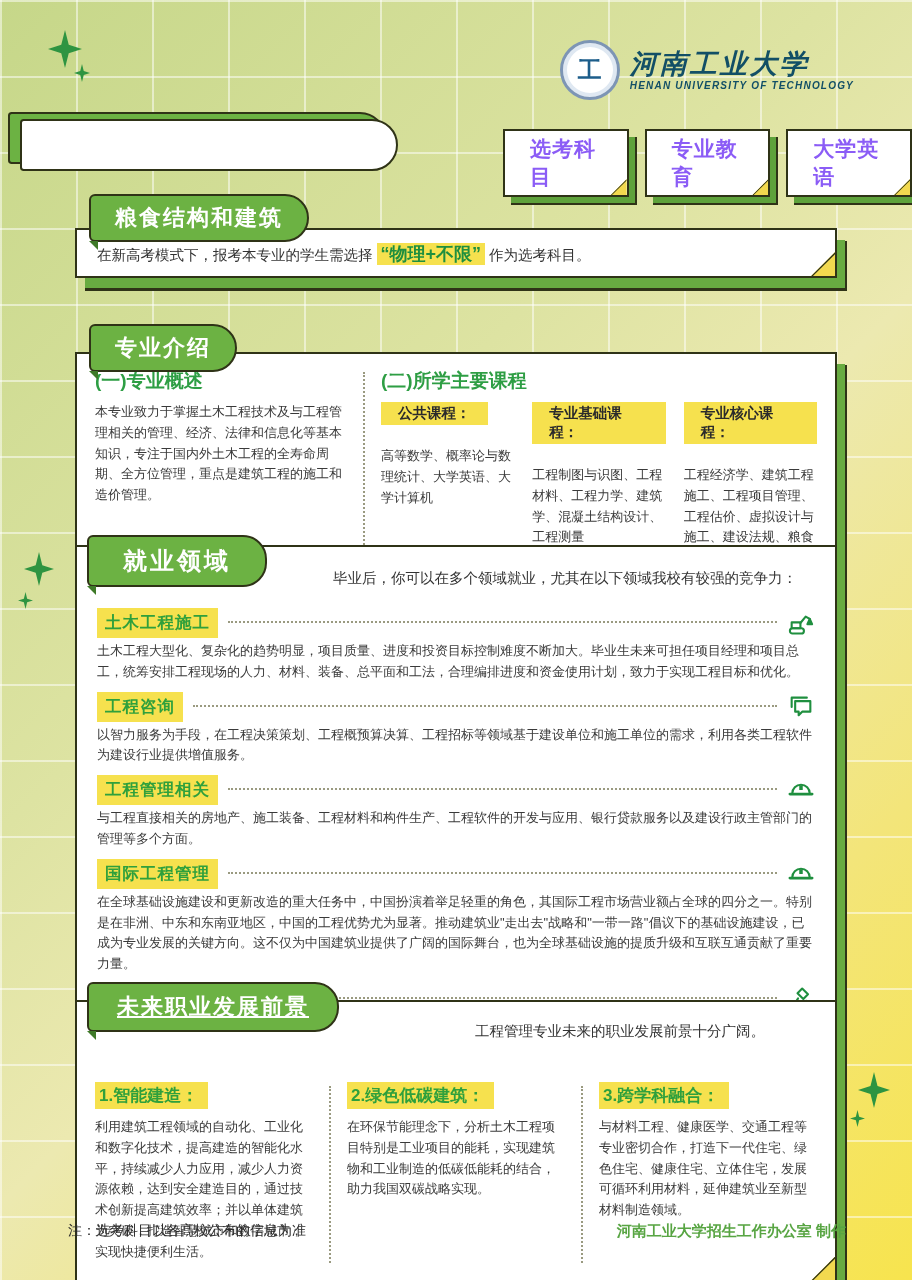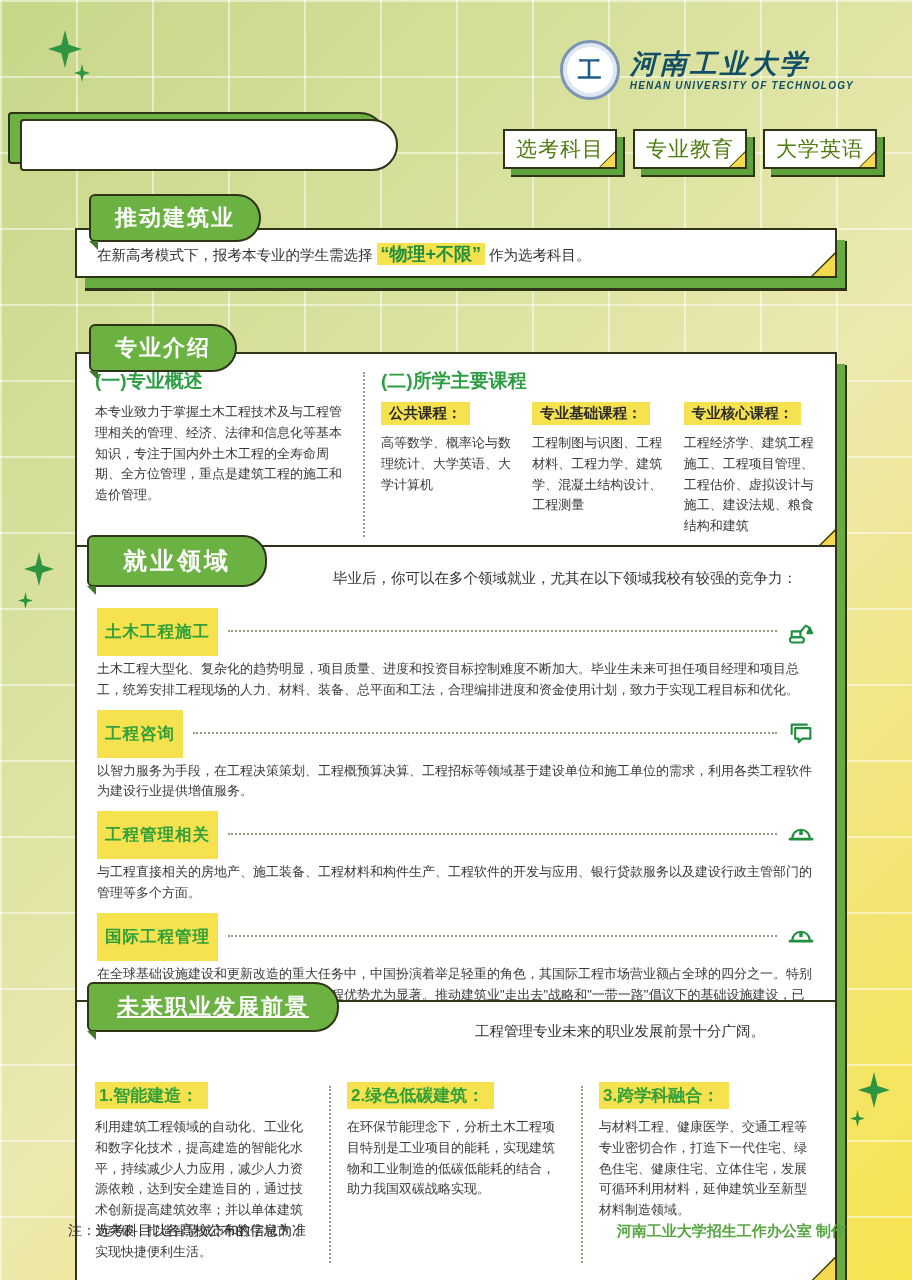--- a/index.html
+++ b/index.html
@@ -22,22 +22,22 @@
     font-family:"DejaVu Serif","Liberation Serif",serif;font-style:italic;}
   .logo-en{color:#124f66;font-size:10px;font-weight:bold;letter-spacing:1.2px;margin-top:2px;font-style:italic;}
   .title-banner{position:absolute;top:112px;left:8px;width:378px;height:52px;background:#6cb243;
     border:2px solid #2f3317;border-radius:4px 28px 28px 4px;display:flex;align-items:center;
     padding-left:56px;box-sizing:border-box;z-index:2;}
   .title-banner::before{content:"";position:absolute;inset:-2px;transform:translate(12px,7px);
     background:#fff;border:2px solid #2f3317;border-radius:4px 28px 28px 4px;z-index:-1;}
   .title-main{color:#fff;font-size:31px;font-weight:bold;letter-spacing:2px;}
   .title-suffix{color:#fff;font-size:24px;font-weight:bold;margin-left:2px;padding-top:6px;}
   .tabs{position:absolute;top:129px;left:503px;display:flex;gap:16px;z-index:2;}
-  .tab{position:relative;background:#fff;border:2px solid #2f3317;padding:4px 11px;
-    color:#4d7c0f;font-size:21px;font-weight:normal;letter-spacing:1px;
+  .tab{position:relative;background:#fff;border:2px solid #2f3317;padding:4px 25px;
+    color:#8b5cf6;font-size:21px;font-weight:bold;letter-spacing:1px;
     box-shadow:7px 7px 0 -1px #5ea23b,8px 8px 0 0 #2f3317;cursor:pointer;}
   .tab .fold{width:16px;height:16px;}
   
   .card{position:absolute;left:75px;width:762px;background:#fff;border:2px solid #2f3317;
     box-sizing:border-box;box-shadow:9px 11px 0 -1px #68ab41,10px 13px 0 0 #2f3317;}
   .fold{position:absolute;right:0;bottom:0;width:24px;height:24px;background:#f2d94f;
     clip-path:polygon(100% 0,100% 100%,0 100%);}
   .fold::after{content:"";position:absolute;inset:0;background:#2f3317;
     clip-path:polygon(100% 0,0 100%,8% 100%,100% 9%);}
   .badge{position:absolute;background:#6cb243;border:2px solid #2f3317;color:#fff;
@@ -55,29 +55,29 @@
   .card-intro{top:352px;padding:14px 18px 16px;}
   .card-intro .badge{top:-30px;left:12px;font-size:22px;letter-spacing:2px;}
   .intro-cols{display:flex;}
   .intro-left{width:252px;flex:none;}
   .vdots{border-left:2px dotted #9a9a80;margin:4px 16px 0 16px;}
   .intro-right{flex:1;}
   .intro-h{font-size:19px;margin-bottom:8px;}
   .course-groups{display:flex;gap:18px;margin-top:4px;}
   .course-group{flex:1;}
   .course-label{display:inline-block;background:#f6e14e;color:#2b2b2b;
-    font-weight:bold;font-size:14.5px;padding:2px 8px;margin-bottom:8px;}
+    font-weight:bold;font-size:14.5px;padding:2px 17px;margin-bottom:21px;}
   
   .card-emp{top:545px;padding:14px 20px 18px;}
   .card-emp .badge{top:-12px;left:10px;font-size:24px;letter-spacing:3px;padding:8px 34px;}
   .emp-intro{margin-left:236px;padding-top:8px;font-size:14.5px;color:#333;min-height:30px;}
   .emp-item{margin-top:9px;}
   .emp-label-row{display:flex;align-items:center;gap:10px;}
   .emp-label{background:#f6e14e;color:#2fa03c;font-weight:bold;font-size:16.5px;
-    padding:13px 8px;letter-spacing:1px;white-space:nowrap;}
+    padding:4px 8px;letter-spacing:1px;white-space:nowrap;}
   .dots{flex:1;border-bottom:2px dotted #9a9a80;height:2px;margin-bottom:4px;}
   .emp-icon{flex:none;width:28px;height:28px;}
   .emp-body{margin-top:3px;}
   
   .card-future{top:1000px;padding:14px 18px 18px;}
   .card-future .badge{top:-20px;left:10px;font-size:22px;letter-spacing:2px;padding:8px 28px;text-decoration:underline;}
   .future-intro{margin-left:380px;padding-top:6px;font-size:14.5px;color:#333;min-height:34px;}
   .future-cols{display:flex;margin-top:26px;}
   .future-col{flex:1;}
   .future-h{display:inline-block;background:#f6e14e;color:#2fa03c;font-weight:bold;
@@ -121,21 +121,21 @@
       <span>专业教育</span>
       <span class="fold"></span>
     </div>
     <div class="tab">
       <span>大学英语</span>
       <span class="fold"></span>
     </div>
   </div>
 
   <section class="card card-select">
-    <div class="badge">推动建筑业</div>
+    <div class="badge">粮食结构和建筑</div>
     <div class="select-line">
       <span>在新高考模式下，报考本专业的学生需选择</span>
       <span class="select-hl">“物理+不限”</span>
       <span>作为选考科目。</span>
     </div>
     <span class="fold"></span>
   </section>
 
   <section class="card card-intro">
     <div class="badge">专业介绍</div>

